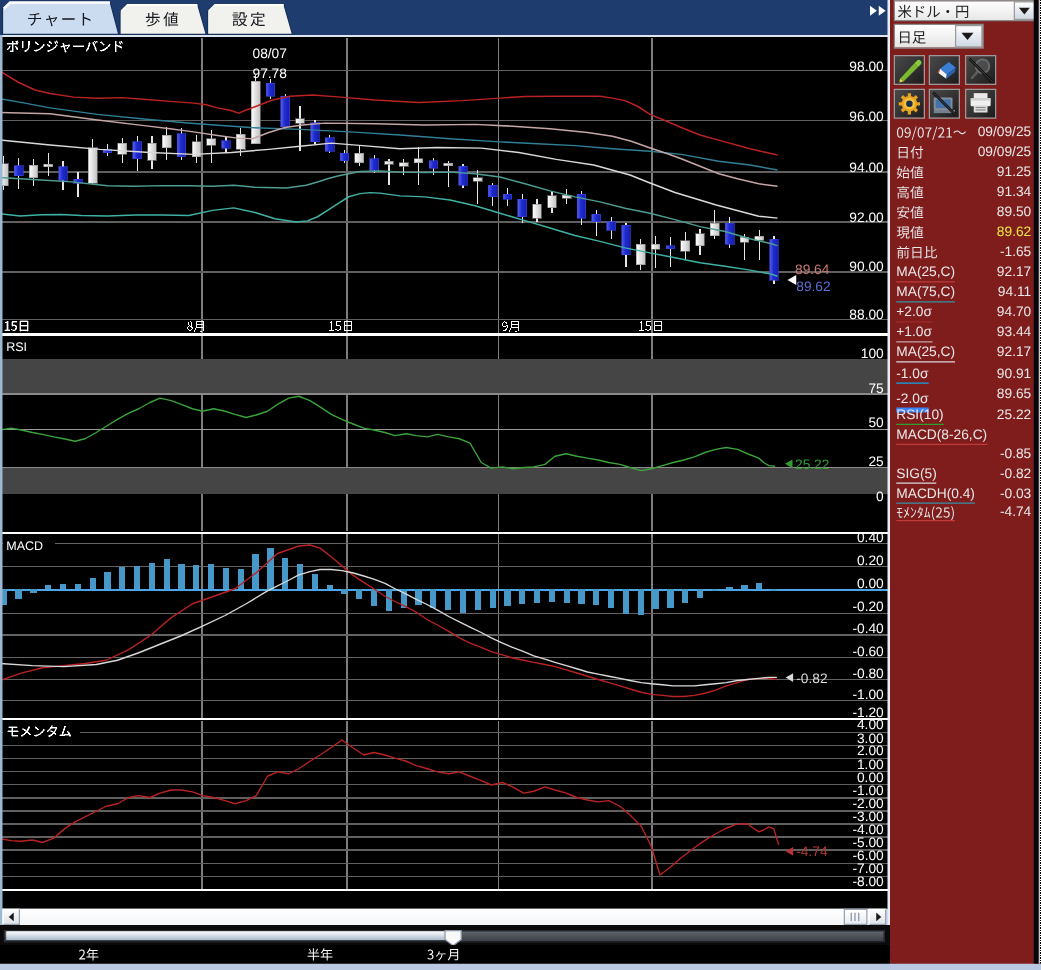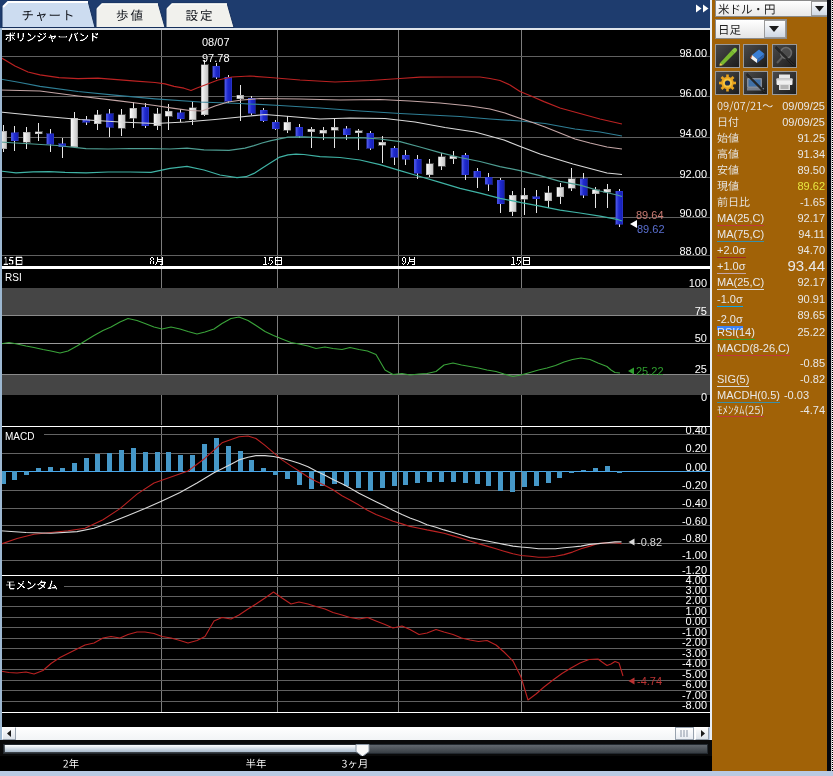--- a/index.html
+++ b/index.html
@@ -346,21 +346,21 @@
     <div style="position:absolute;left:5px;top:5px;width:353px;height:7px;background:linear-gradient(#ffffff,#a8bacc)"></div>
     <svg width="15" height="13" viewBox="0 0 15 13" style="position:absolute;left:355px;top:4px">
       <path d="M1 0.5 h13 v7 l-6.5 5 l-6.5 -5 z" fill="#f8f8f8" stroke="#8a96a4" stroke-width="1"></path>
     </svg>
   </div>
 <div style="position:absolute;left:0;top:756px;width:712px;height:15px;background:#000"><svg width="712" height="15" viewBox="0 0 712 15">
       <path d="M63.29 11.5H68.13V10.67H66.00C65.61 10.67 65.14 10.71 64.74 10.74C66.55 9.03 67.77 7.46 67.77 5.92C67.77 4.55 66.89 3.66 65.52 3.66C64.54 3.66 63.87 4.10 63.25 4.79L63.81 5.33C64.24 4.82 64.77 4.44 65.40 4.44C66.36 4.44 66.82 5.08 66.82 5.96C66.82 7.28 65.71 8.82 63.29 10.93Z M69.16 9.15V9.91H74.03V12.34H74.84V9.91H78.68V9.15H74.84V7.06H77.94V6.32H74.84V4.70H78.18V3.95H71.88C72.06 3.59 72.22 3.22 72.37 2.84L71.57 2.63C71.06 4.06 70.19 5.43 69.18 6.29C69.38 6.40 69.72 6.67 69.87 6.79C70.43 6.25 70.99 5.52 71.47 4.70H74.03V6.32H70.90V9.15ZM71.68 9.15V7.06H74.03V9.15Z" fill="#ffffff"></path>
       <path d="M247.04 3.23C247.53 3.98 248.05 4.98 248.25 5.60L249.00 5.28C248.79 4.65 248.26 3.67 247.75 2.95ZM253.67 2.92C253.37 3.66 252.82 4.70 252.38 5.33L253.08 5.60C253.52 4.98 254.07 4.03 254.50 3.21ZM250.30 2.66V6.08H246.73V6.85H250.30V8.54H246.05V9.33H250.30V12.31H251.12V9.33H255.45V8.54H251.12V6.85H254.84V6.08H251.12V2.66Z M256.50 9.15V9.91H261.37V12.34H262.18V9.91H266.01V9.15H262.18V7.06H265.28V6.32H262.18V4.70H265.52V3.95H259.22C259.40 3.59 259.55 3.22 259.70 2.84L258.90 2.63C258.40 4.06 257.53 5.43 256.52 6.29C256.72 6.40 257.06 6.67 257.20 6.79C257.77 6.25 258.33 5.52 258.81 4.70H261.37V6.32H258.23V9.15ZM259.02 9.15V7.06H261.37V9.15Z" fill="#ffffff"></path>
       <path d="M344.34 11.63C345.72 11.63 346.82 10.81 346.82 9.44C346.82 8.38 346.10 7.70 345.19 7.48V7.43C346.01 7.15 346.56 6.52 346.56 5.58C346.56 4.37 345.61 3.66 344.31 3.66C343.43 3.66 342.75 4.05 342.17 4.58L342.68 5.18C343.12 4.74 343.66 4.44 344.28 4.44C345.09 4.44 345.58 4.92 345.58 5.66C345.58 6.49 345.05 7.13 343.45 7.13V7.86C345.24 7.86 345.84 8.47 345.84 9.41C345.84 10.29 345.20 10.83 344.28 10.83C343.41 10.83 342.83 10.41 342.38 9.95L341.89 10.57C342.39 11.13 343.15 11.63 344.34 11.63Z M351.92 5.27 350.99 5.07C350.97 5.27 350.93 5.50 350.87 5.69C350.77 6.10 350.58 6.58 350.31 7.03C349.96 7.59 349.37 8.38 348.72 8.86L349.49 9.31C349.94 8.93 350.56 8.15 350.96 7.48H353.20C353.06 9.57 352.17 10.66 351.35 11.32C351.14 11.47 350.74 11.71 350.52 11.80L351.35 12.35C352.90 11.40 353.85 9.91 354.01 7.48H355.56C355.77 7.48 356.10 7.49 356.38 7.52V6.69C356.12 6.73 355.78 6.74 355.56 6.74H351.35C351.49 6.42 351.63 6.08 351.72 5.81C351.78 5.64 351.84 5.47 351.92 5.27Z M360.08 3.23V6.47C360.08 8.16 359.91 10.29 358.21 11.78C358.39 11.88 358.70 12.18 358.81 12.35C359.84 11.44 360.37 10.26 360.63 9.06H365.70V11.16C365.70 11.39 365.63 11.46 365.37 11.47C365.13 11.48 364.28 11.5 363.41 11.46C363.55 11.68 363.69 12.05 363.75 12.29C364.87 12.29 365.57 12.28 365.98 12.14C366.37 12.00 366.53 11.74 366.53 11.17V3.23ZM360.88 4.00H365.70V5.76H360.88ZM360.88 6.51H365.70V8.29H360.76C360.85 7.67 360.88 7.06 360.88 6.51Z" fill="#ffffff"></path>
     </svg></div>
-<div style="position:absolute;left:712px;top:0;width:121px;height:771px;background:#a16207;overflow:hidden">
+<div style="position:absolute;left:712px;top:0;width:121px;height:771px;background:#7f1d1d;overflow:hidden">
     <div style="position:absolute;left:3px;top:0px;width:114px;height:17px;background:linear-gradient(#ffffff,#e8e8e8);border:1px solid #8a8a8a;box-sizing:border-box"></div>
     <svg width="121" height="20" viewBox="0 0 121 20" style="position:absolute;left:0;top:0">
       <path d="M15.34 4.40C14.95 5.31 14.23 6.55 13.67 7.30L14.40 7.64C14.99 6.92 15.71 5.77 16.28 4.78ZM7.33 4.84C7.98 5.69 8.66 6.83 8.90 7.56L9.76 7.18C9.47 6.43 8.78 5.32 8.11 4.50ZM11.27 3.85V8.26H6.66V9.12H10.6C9.59 10.75 7.93 12.35 6.40 13.16C6.60 13.35 6.88 13.67 7.04 13.89C8.56 12.95 10.20 11.31 11.27 9.55V14.42H12.18V9.52C13.29 11.22 14.95 12.87 16.47 13.78C16.62 13.55 16.91 13.21 17.13 13.05C15.60 12.25 13.91 10.69 12.87 9.12H16.82V8.26H12.18V3.85Z M25.04 5.22 24.41 5.50C24.79 6.02 25.14 6.65 25.43 7.25L26.09 6.95C25.82 6.41 25.33 5.64 25.04 5.22ZM26.43 4.64 25.80 4.94C26.19 5.44 26.56 6.05 26.87 6.66L27.51 6.34C27.24 5.81 26.73 5.04 26.43 4.64ZM21.00 12.63C21.00 13.06 20.98 13.62 20.93 13.99H22.04C22.00 13.62 21.97 13.00 21.97 12.63V8.85C23.25 9.24 25.23 10.01 26.48 10.69L26.88 9.71C25.66 9.10 23.49 8.29 21.97 7.83V5.94C21.97 5.59 22.00 5.10 22.05 4.74H20.91C20.98 5.10 21.00 5.62 21.00 5.94C21.00 6.91 21.00 11.99 21.00 12.63Z M35.02 13.25 35.63 13.76C35.71 13.69 35.84 13.60 36.02 13.5C37.36 12.84 38.95 11.66 39.94 10.31L39.40 9.53C38.52 10.83 37.10 11.87 36.04 12.36C36.04 12.00 36.04 6.45 36.04 5.72C36.04 5.28 36.08 4.96 36.09 4.87H35.03C35.04 4.96 35.09 5.28 35.09 5.72C35.09 6.45 35.09 12.08 35.09 12.61C35.09 12.84 35.07 13.07 35.02 13.25ZM29.75 13.20 30.62 13.77C31.58 12.98 32.32 11.85 32.66 10.62C32.97 9.47 33.02 7.01 33.02 5.73C33.02 5.39 33.07 5.04 33.08 4.90H32.02C32.07 5.15 32.10 5.40 32.10 5.74C32.10 7.02 32.09 9.32 31.75 10.37C31.41 11.48 30.72 12.51 29.75 13.20Z M46.25 7.91C45.57 7.91 45.03 8.45 45.03 9.12C45.03 9.80 45.57 10.34 46.25 10.34C46.92 10.34 47.46 9.80 47.46 9.12C47.46 8.45 46.92 7.91 46.25 7.91Z M61.66 5.47V8.86H58.15V5.47ZM53.03 4.62V14.43H53.90V9.71H61.66V13.27C61.66 13.47 61.59 13.54 61.37 13.55C61.14 13.55 60.40 13.56 59.61 13.54C59.73 13.77 59.88 14.16 59.93 14.40C60.98 14.40 61.62 14.39 62.00 14.25C62.39 14.10 62.53 13.83 62.53 13.27V4.62ZM53.90 8.86V5.47H57.29V8.86Z" fill="#222"></path>
     </svg>
     <div style="position:absolute;left:99px;top:1px;width:17px;height:15px;background:linear-gradient(#fdfdfd,#cfd8e4);border:1px solid #9a9a9a;box-sizing:border-box"></div>
     <svg width="10" height="6" viewBox="0 0 10 6" style="position:absolute;left:103px;top:6px">
       <path d="M0 0 h9 l-4.5 5.5 z" fill="#1a1a1a"></path>
     </svg>
     <div style="position:absolute;left:3px;top:19px;width:72px;height:20px;background:linear-gradient(#ffffff,#e4e4e4);border:1px solid #8a8a8a;box-sizing:border-box"></div>
     <svg width="70" height="22" viewBox="0 0 70 22" style="position:absolute;left:0;top:19px">
@@ -445,35 +445,35 @@
       <path d="M6.64 5.34V9.85H7.41V5.34ZM8.87 5.01V10.84C8.87 11.01 8.82 11.05 8.64 11.05C8.45 11.06 7.86 11.06 7.19 11.04C7.31 11.26 7.44 11.61 7.49 11.83C8.33 11.84 8.89 11.82 9.22 11.69C9.57 11.56 9.69 11.33 9.69 10.85V5.01ZM7.95 1.70C7.71 2.24 7.29 2.97 6.91 3.49H3.61L4.15 3.30C3.94 2.86 3.47 2.21 3.05 1.74L2.28 2.02C2.68 2.47 3.09 3.06 3.3 3.49H0.58V4.25H10.41V3.49H7.85C8.17 3.04 8.52 2.49 8.83 1.99ZM4.49 7.68V8.8H2.05V7.68ZM4.49 7.04H2.05V5.95H4.49ZM1.27 5.24V11.82H2.05V9.44H4.49V10.92C4.49 11.06 4.45 11.11 4.30 11.11C4.15 11.12 3.65 11.12 3.09 11.09C3.20 11.30 3.32 11.62 3.37 11.83C4.11 11.83 4.60 11.82 4.90 11.69C5.21 11.57 5.30 11.35 5.30 10.93V5.24Z M13.78 7.12H19.27V10.21H13.78ZM13.78 6.31V3.33H19.27V6.31ZM12.93 2.50V11.75H13.78V11.04H19.27V11.70H20.15V2.50Z M22.42 10.78 22.68 11.63C24.05 11.30 25.91 10.86 27.65 10.43L27.57 9.64C26.63 9.86 25.65 10.09 24.75 10.29V5.97H27.23V5.15H24.75V1.81H23.90V10.48ZM28.05 1.81V10.12C28.05 11.31 28.34 11.63 29.42 11.63C29.64 11.63 31.04 11.63 31.27 11.63C32.31 11.63 32.54 11.02 32.65 9.21C32.41 9.16 32.08 9.02 31.87 8.85C31.81 10.45 31.74 10.85 31.22 10.85C30.92 10.85 29.74 10.85 29.51 10.85C28.98 10.85 28.89 10.74 28.89 10.14V6.55C30.06 6.06 31.30 5.46 32.23 4.86L31.61 4.16C30.96 4.68 29.92 5.28 28.89 5.76V1.81Z" fill="#e8e8e8"></path>
     </svg>
     <div style="position:absolute;right:8px;top:195px;height:14px;line-height:14px;font-size:11px;color:#e8e8e8;text-align:left">-1.65</div>
     <div style="position:absolute;left:5px;top:211px;height:14px;line-height:14px;font-size:11px;color:#e8e8e8;border-bottom:1px solid #c03a3a;white-space:nowrap">MA(25,C)</div>
     <div style="position:absolute;right:8px;top:211px;height:14px;line-height:14px;font-size:11px;color:#e8e8e8;text-align:right">92.17</div>
     <div style="position:absolute;left:5px;top:227px;height:14px;line-height:14px;font-size:11px;color:#e8e8e8;border-bottom:1px solid #3a8fa8;white-space:nowrap">MA(75,C)</div>
     <div style="position:absolute;right:8px;top:227px;height:14px;line-height:14px;font-size:11px;color:#e8e8e8;text-align:right">94.11</div>
     <div style="position:absolute;left:5px;top:243px;height:14px;line-height:14px;font-size:11px;color:#e8e8e8;border-bottom:1px solid #a02828;white-space:nowrap">+2.0σ</div>
     <div style="position:absolute;right:8px;top:243px;height:14px;line-height:14px;font-size:11px;color:#e8e8e8;text-align:left">94.70</div>
     <div style="position:absolute;left:5px;top:259px;height:14px;line-height:14px;font-size:11px;color:#e8e8e8;border-bottom:1px solid #c4a6a6;white-space:nowrap">+1.0σ</div>
-    <div style="position:absolute;right:8px;top:259px;height:14px;line-height:14px;font-size:15px;color:#e8e8e8;text-align:right">93.44</div>
+    <div style="position:absolute;right:8px;top:259px;height:14px;line-height:14px;font-size:11px;color:#e8e8e8;text-align:right">93.44</div>
     <div style="position:absolute;left:5px;top:275px;height:14px;line-height:14px;font-size:11px;color:#e8e8e8;border-bottom:1px solid #d9d9d9;white-space:nowrap">MA(25,C)</div>
     <div style="position:absolute;right:8px;top:275px;height:14px;line-height:14px;font-size:11px;color:#e8e8e8;text-align:right">92.17</div>
     <div style="position:absolute;left:5px;top:291.5px;height:14px;line-height:14px;font-size:11px;color:#e8e8e8;border-bottom:1px solid #0ea5e9;white-space:nowrap">-1.0σ</div>
     <div style="position:absolute;right:8px;top:291.5px;height:14px;line-height:14px;font-size:11px;color:#e8e8e8;text-align:center">90.91</div>
     <div style="position:absolute;left:5px;top:312px;height:14px;line-height:14px;font-size:11px;color:#e8e8e8;border-bottom:4px solid #3b82f6;white-space:nowrap">-2.0σ</div>
     <div style="position:absolute;right:8px;top:308px;height:14px;line-height:14px;font-size:11px;color:#e8e8e8;text-align:center">89.65</div>
-    <div style="position:absolute;left:5px;top:324.5px;height:14px;line-height:14px;font-size:11px;color:#e8e8e8;border-bottom:1px solid #2f9f2f;white-space:nowrap">RSI(14)</div>
+    <div style="position:absolute;left:5px;top:324.5px;height:14px;line-height:14px;font-size:11px;color:#e8e8e8;border-bottom:1px solid #2f9f2f;white-space:nowrap">RSI(10)</div>
     <div style="position:absolute;right:8px;top:324.5px;height:14px;line-height:14px;font-size:11px;color:#e8e8e8;text-align:right">25.22</div>
     <div style="position:absolute;left:5px;top:340.5px;height:14px;line-height:14px;font-size:11px;color:#e8e8e8;border-bottom:1px solid #c03a3a;white-space:nowrap">MACD(8-26,C)</div>
     <div style="position:absolute;right:8px;top:356px;height:14px;line-height:14px;font-size:11px;color:#e8e8e8;text-align:left">-0.85</div>
     <div style="position:absolute;left:5px;top:372px;height:14px;line-height:14px;font-size:11px;color:#e8e8e8;border-bottom:1px solid #d9d9d9;white-space:nowrap">SIG(5)</div>
     <div style="position:absolute;right:8px;top:372px;height:14px;line-height:14px;font-size:11px;color:#e8e8e8;text-align:right">-0.82</div>
-    <div style="position:absolute;left:5px;top:387.5px;height:14px;line-height:14px;font-size:11px;color:#e8e8e8;border-bottom:1px solid #3a8fa8;white-space:nowrap">MACDH(0.5)</div>
-    <div style="position:absolute;right:24px;top:387.5px;height:14px;line-height:14px;font-size:11px;color:#e8e8e8;text-align:right">-0.03</div>
+    <div style="position:absolute;left:5px;top:387.5px;height:14px;line-height:14px;font-size:11px;color:#e8e8e8;border-bottom:1px solid #3a8fa8;white-space:nowrap">MACDH(0.4)</div>
+    <div style="position:absolute;right:8px;top:387.5px;height:14px;line-height:14px;font-size:11px;color:#e8e8e8;text-align:right">-0.03</div>
     <svg width="70" height="15" viewBox="0 0 70 15" style="position:absolute;left:5px;top:403px">
       <path d="M0.48 6.44V7.38C0.63 7.35 0.94 7.33 1.09 7.33H2.01V9.64C2.01 10.53 2.46 11.12 3.42 11.12C3.97 11.12 4.35 11.07 4.80 11.03L4.84 10.10C4.35 10.21 4.00 10.25 3.46 10.25C2.92 10.25 2.71 9.91 2.71 9.36V7.33H4.47C4.60 7.33 4.88 7.33 5.01 7.37V6.45C4.88 6.47 4.58 6.50 4.46 6.50H2.71V4.24H4.02C4.22 4.24 4.43 4.25 4.56 4.26V3.38C4.43 3.42 4.21 3.43 4.02 3.43C3.60 3.43 1.84 3.43 1.44 3.43C1.25 3.43 1.01 3.41 0.85 3.38V4.26C1.01 4.25 1.25 4.24 1.44 4.24H2.01V6.50H1.09C0.94 6.50 0.64 6.47 0.48 6.44Z M6.89 4.48 6.51 5.28C6.93 5.69 7.63 6.53 8.09 7.17C7.56 8.50 6.87 9.80 6.00 10.67L6.53 11.38C7.40 10.45 8.14 9.10 8.63 7.92C9.06 8.54 9.48 9.19 9.84 9.86L10.26 9.03C9.89 8.39 9.41 7.67 8.95 7.04C9.31 5.89 9.59 4.59 9.75 3.79C9.81 3.57 9.87 3.25 9.94 3.05L9.18 2.69C9.16 2.93 9.12 3.22 9.08 3.45C8.94 4.27 8.72 5.35 8.41 6.31C7.93 5.70 7.28 4.92 6.89 4.48Z M12.13 3.02 11.71 3.69C12.15 4.20 12.93 5.36 13.21 5.92L13.65 5.22C13.36 4.65 12.55 3.49 12.13 3.02ZM11.68 10.24 12.02 11.14C12.93 10.75 13.64 10.13 14.19 9.42C15.01 8.38 15.64 6.89 15.98 5.52L15.45 4.58C15.18 5.94 14.59 7.56 13.78 8.63C13.27 9.29 12.57 9.92 11.68 10.24Z M18.84 2.14C18.81 2.39 18.75 2.73 18.7 2.95C18.50 3.92 17.84 5.63 16.89 6.83L17.36 7.54C17.98 6.69 18.53 5.58 18.90 4.59H20.48C20.40 5.34 20.19 6.41 19.86 7.32C19.43 6.79 18.99 6.27 18.74 5.99L18.35 6.72C18.62 7.01 19.07 7.59 19.50 8.14C18.92 9.28 18.16 10.29 17.40 10.89L17.88 11.69C18.61 11.13 19.43 9.97 20.00 8.8L20.54 9.54L20.9 8.65L20.36 7.95C20.72 6.99 21.02 5.73 21.18 4.71C21.20 4.55 21.25 4.32 21.31 4.15L20.88 3.70C20.80 3.79 20.64 3.81 20.49 3.81H19.17L19.31 3.32C19.37 3.09 19.45 2.81 19.53 2.55Z M22.80 9.75C22.63 9.77 22.45 9.79 22.28 9.77L22.38 10.82C22.53 10.78 22.70 10.73 22.84 10.70C23.54 10.57 25.3 10.25 26.20 10.04C26.32 10.54 26.42 11.02 26.48 11.38L27.20 10.95C26.97 9.82 26.33 7.57 25.93 6.47L25.28 6.85C25.49 7.40 25.76 8.29 25.99 9.20C25.39 9.33 24.47 9.51 23.71 9.63C23.99 8.22 24.58 5.12 24.73 4.11C24.81 3.64 24.88 3.35 24.94 3.09L24.10 2.84C24.09 3.13 24.06 3.39 23.99 3.90C23.83 5.00 23.22 8.27 22.92 9.74Z M30.12 13.15 30.74 12.88C29.79 11.31 29.34 9.44 29.34 7.57C29.34 5.72 29.79 3.86 30.74 2.28L30.12 2.00C29.11 3.65 28.51 5.42 28.51 7.57C28.51 9.74 29.11 11.51 30.12 13.15Z M31.70 11.0H36.77V10.13H34.54C34.13 10.13 33.63 10.17 33.22 10.20C35.11 8.41 36.38 6.77 36.38 5.15C36.38 3.72 35.47 2.79 34.03 2.79C33.01 2.79 32.30 3.25 31.65 3.97L32.24 4.54C32.69 4.00 33.25 3.60 33.91 3.60C34.91 3.60 35.39 4.27 35.39 5.20C35.39 6.58 34.23 8.19 31.70 10.40Z M40.20 11.14C41.55 11.14 42.84 10.14 42.84 8.38C42.84 6.60 41.74 5.80 40.41 5.80C39.93 5.80 39.56 5.92 39.20 6.12L39.41 3.79H42.44V2.93H38.53L38.26 6.69L38.80 7.04C39.27 6.73 39.61 6.56 40.15 6.56C41.16 6.56 41.82 7.24 41.82 8.40C41.82 9.58 41.06 10.30 40.10 10.30C39.17 10.30 38.57 9.87 38.12 9.41L37.62 10.07C38.17 10.61 38.94 11.14 40.20 11.14Z M44.51 13.15C45.52 11.51 46.13 9.74 46.13 7.57C46.13 5.42 45.52 3.65 44.51 2.00L43.89 2.28C44.83 3.86 45.30 5.72 45.30 7.57C45.30 9.44 44.83 11.31 43.89 12.88Z" fill="#e8e8e8"></path>
       <rect x="0" y="13" width="47" height="1" fill="#c03a3a"></rect>
     </svg>
     <div style="position:absolute;right:8px;top:403px;height:14px;line-height:14px;font-size:11px;color:#e8e8e8;text-align:right">-4.74</div>
     <div style="position:absolute;left:115px;top:0;width:3.5px;height:771px;background:#05070d"></div>
     <div style="position:absolute;left:118.5px;top:0;width:2.5px;height:771px;background:#c8c8c8"></div>
     <div style="position:absolute;left:120px;top:0;width:1px;height:771px;background:repeating-linear-gradient(#000 0,#000 1px,#fff 1px,#fff 2px)"></div>
   </div>
 </body></html>

